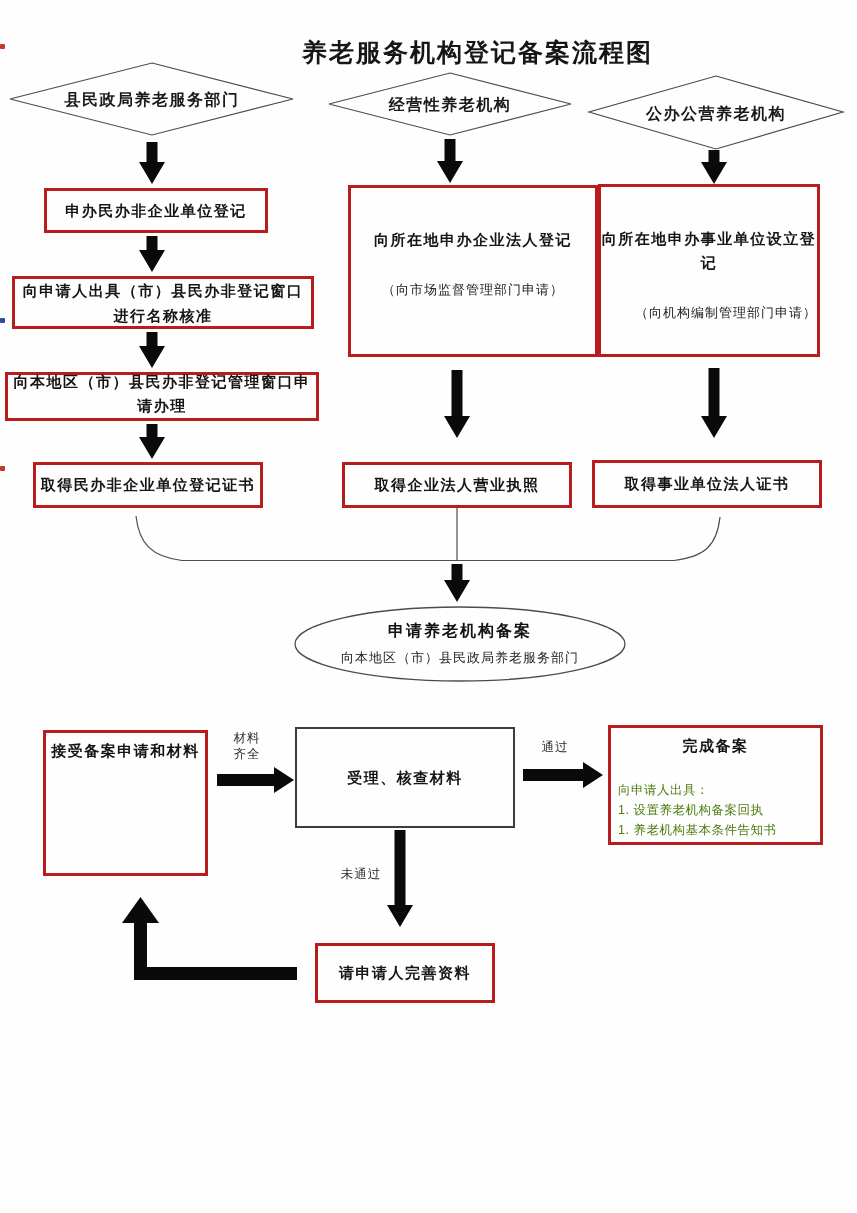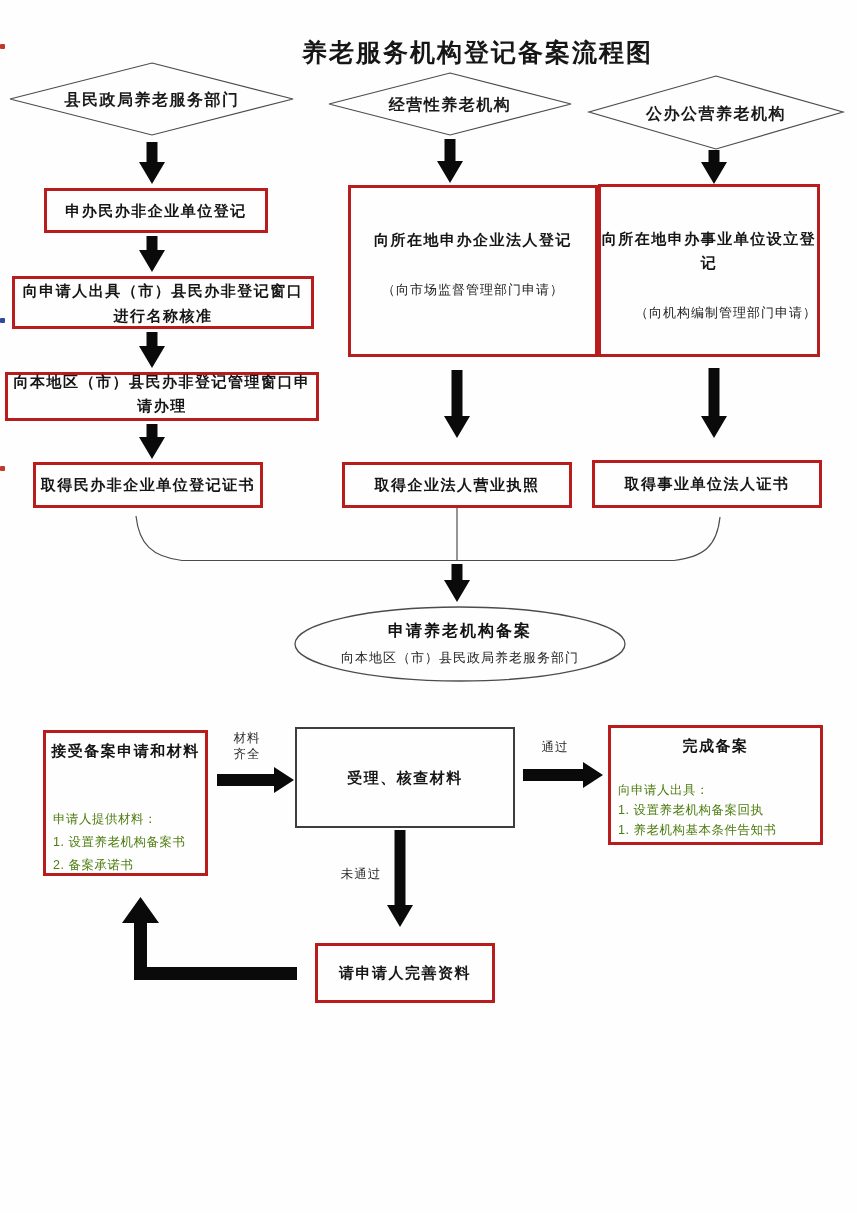--- a/index.html
+++ b/index.html
@@ -109,25 +109,20 @@
   </div>
   <div class="box" style="left:592px;top:460px;width:230px;height:48px;">
     <span class="main">取得事业单位法人证书</span>
   </div>
 
   <div class="ellipse-title">申请养老机构备案</div>
   <div class="ellipse-sub">向本地区（市）县民政局养老服务部门</div>
 
   <div class="box notebox" style="left:43px;top:730px;width:165px;height:146px;">
     <span class="boxtitle">接受备案申请和材料</span>
-    <div class="note b9-note" style="top:75px;">
-      <div>申请人提供材料：</div>
-      <div>1. 设置养老机构备案书</div>
-      <div>2. 备案承诺书</div>
-    </div>
   </div>
 
   <div class="edgelbl" style="left:225px;top:730px;width:44px;">
     <div>材料</div>
     <div>齐全</div>
   </div>
 
   <div class="box" style="left:295px;top:727px;width:220px;height:101px;border-width:2px;border-color:#3d3d3d;">
     <span class="main">受理、核查材料</span>
   </div>

